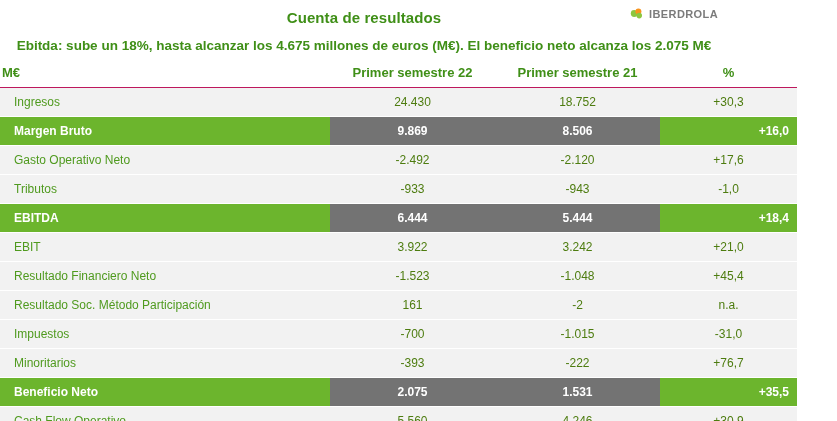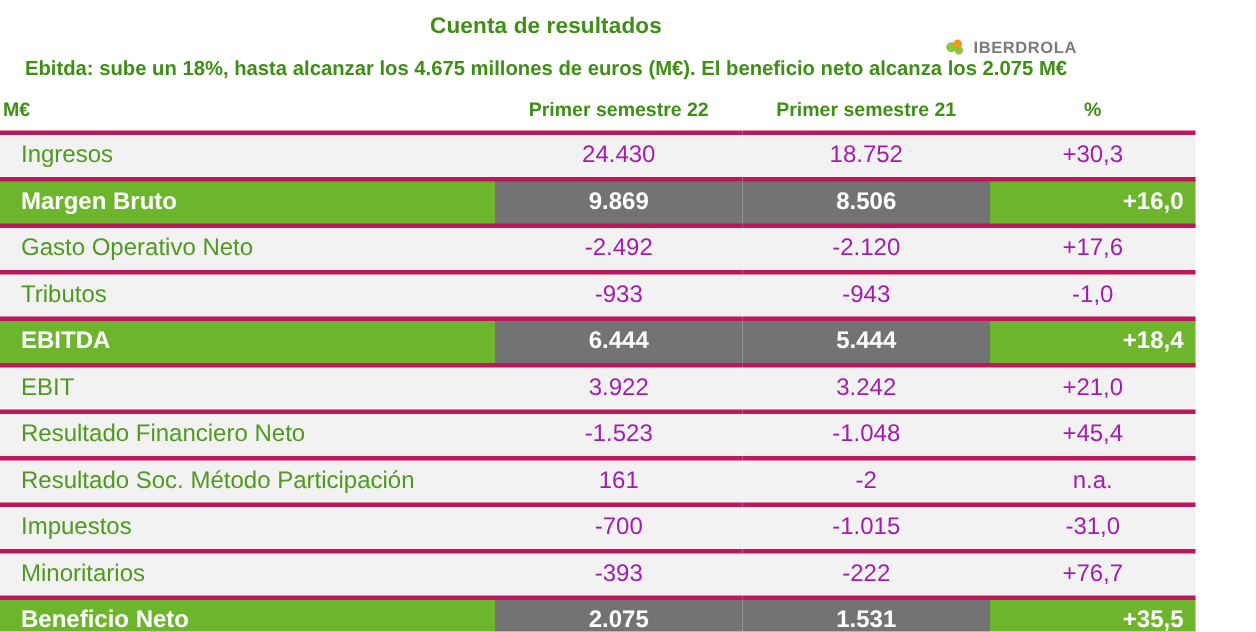--- a/index.html
+++ b/index.html
@@ -32,21 +32,21 @@
     top: 9px;
     text-align: center;
     font-size: 15px;
     font-weight: bold;
     color: #3f8f17;
     letter-spacing: .1px;
   }
   .brand {
     position: absolute;
     right: 10px;
-    top: 24px;
+    top: 6px;
     display: flex;
     align-items: center;
     gap: 4px;
   }
   .brand-mark {
     width: 15px;
     height: 15px;
     position: relative;
   }
   .brand-text {
@@ -81,35 +81,35 @@
     padding: 2px 8px 7px 8px;
     text-align: center;
     background: #ffffff;
     border: none;
   }
   thead th.left {
     text-align: left;
     padding-left: 2px;
   }
   tbody td {
-    font-size: 16px;
+    font-size: 12px;
     height: 28px;
     padding: 0 8px;
     text-align: center;
-    border-top: 3px solid #be185d;
+    border-top: 1px solid #be185d;
     border-bottom: 1px solid #ffffff;
   }
   tbody td.concept {
     text-align: left;
     padding-left: 14px;
   }
   
   tr.normal td {
     background: #f2f2f2;
-    color: #a21caf;
+    color: #4d7c0f;
   }
   tr.normal td.concept { color: #4f9a1e; }
 
   
   tr.hl td {
     font-weight: bold;
     color: #ffffff;
   }
   tr.hl td.concept {
     background: #6cb52d;

